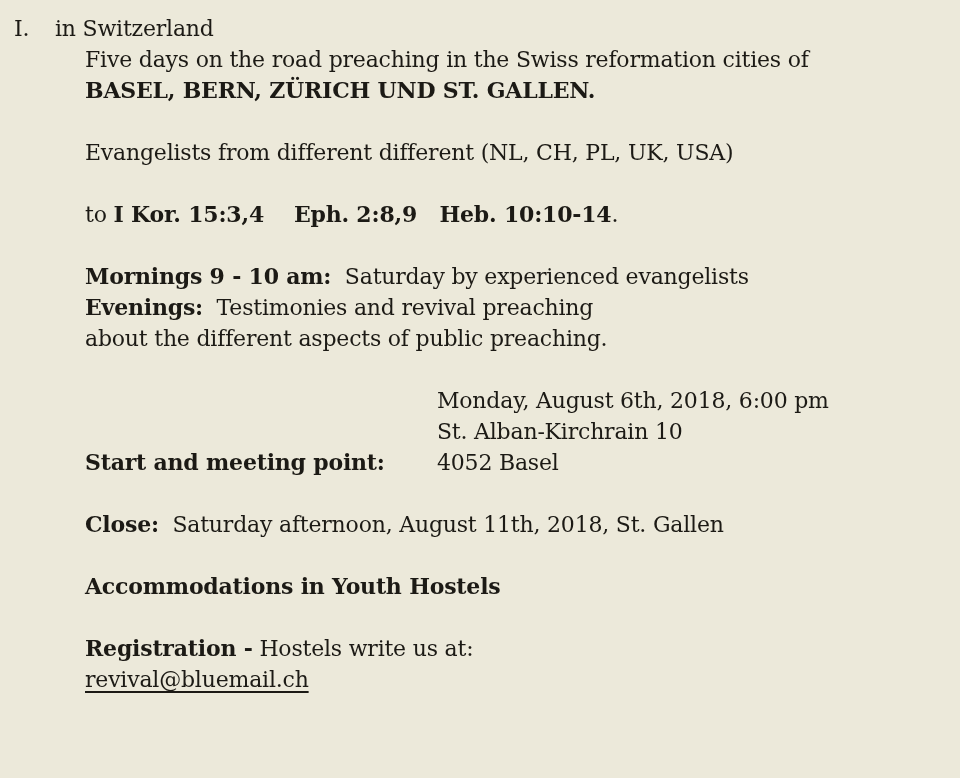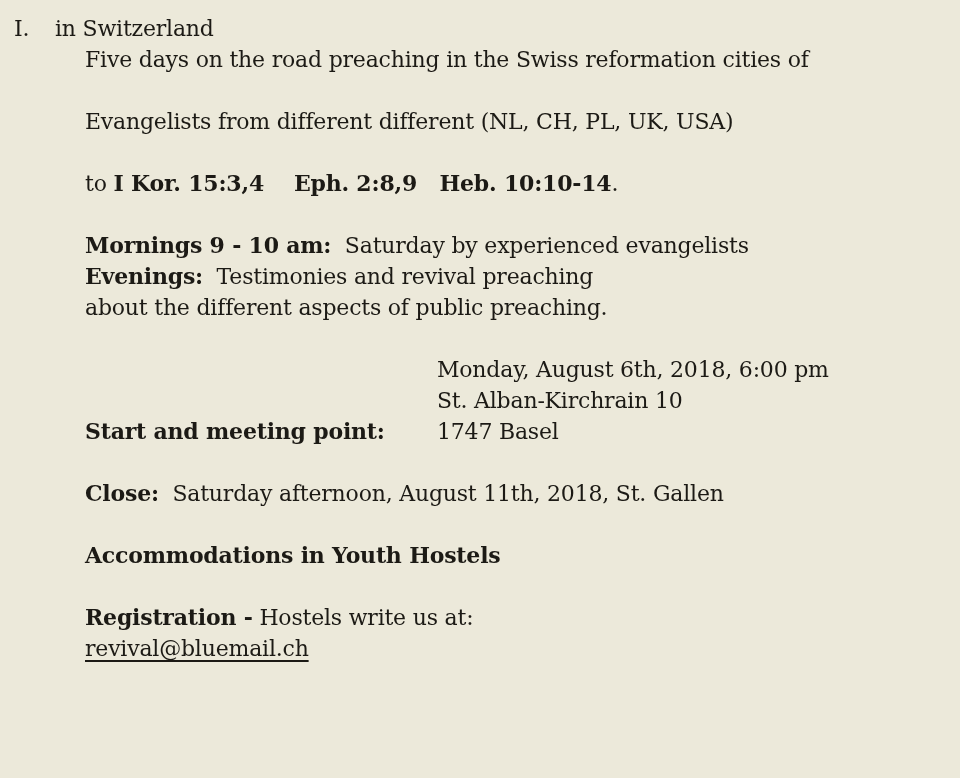--- a/index.html
+++ b/index.html
@@ -40,20 +40,21 @@
   }
 </style>
 </head>
 <body style="background: rgb(236, 233, 218); color: rgb(28, 26, 21);">
 
 <div class="page">
 
   <div class="para">
     <div class="heading-row line"><span class="numeral">I.</span><span>in Switzerland</span></div>
     <div class="line indented">Five days on the road preaching in the Swiss reformation cities of</div>
+    <div class="line indented bold">BASEL, BERN, ZÜRICH UND ST. GALLEN.</div>
   </div>
 
   <div class="para indented">
     <div class="line">Evangelists from different different (NL, CH, PL, UK, USA)</div>
   </div>
 
   <div class="para indented">
     <div class="line"><span>to </span><span class="bold">I Kor. 15:3,4    Eph. 2:8,9   Heb. 10:10-14</span><span>.</span></div>
   </div>
 
@@ -61,21 +62,21 @@
     <div class="line"><span class="bold">Mornings 9 - 10 am:</span><span>  Saturday by experienced evangelists</span></div>
     <div class="line"><span class="bold">Evenings:</span><span>  Testimonies and revival preaching</span></div>
     <div class="line">about the different aspects of public preaching.</div>
   </div>
 
   <div class="para indented two-col">
     <div class="label-col bold line">Start and meeting point:</div>
     <div class="value-col">
       <div class="line">Monday, August 6th, 2018, 6:00 pm</div>
       <div class="line">St. Alban-Kirchrain 10</div>
-      <div class="line">1747 Basel</div>
+      <div class="line">4052 Basel</div>
     </div>
   </div>
 
   <div class="para indented">
     <div class="line"><span class="bold">Close:</span><span>  Saturday afternoon, August 11th, 2018, St. Gallen</span></div>
   </div>
 
   <div class="para indented">
     <div class="line bold">Accommodations in Youth Hostels</div>
   </div>

